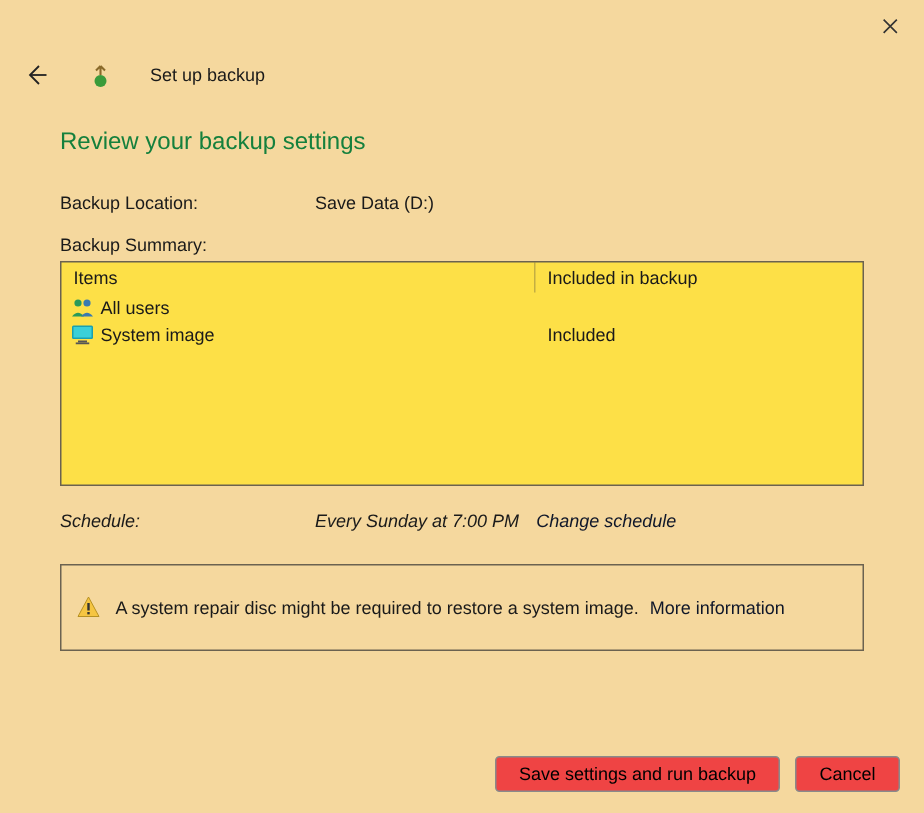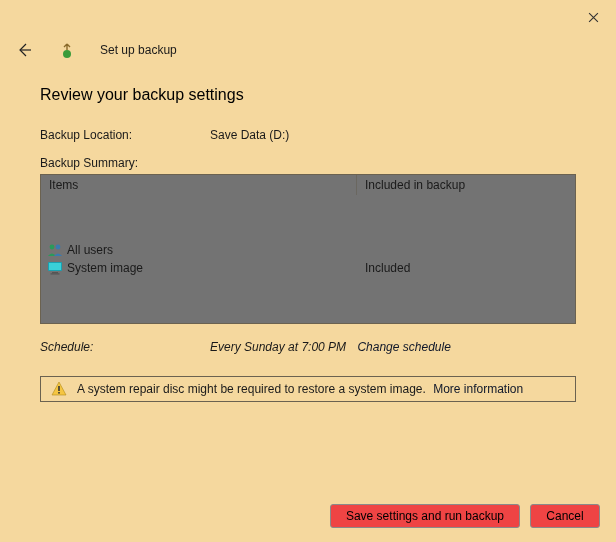--- a/index.html
+++ b/index.html
@@ -48,33 +48,32 @@
   .content {
     position: absolute;
     left: 40px;
     right: 40px;
     top: 86px;
   }
   h1.page-title {
     margin: 0 0 24px 0;
     font-size: 16px;
     font-weight: 400;
-    color: #000000;
+    color: #15803d;
   }
   .row { display: flex; margin-bottom: 14px; font-size: 12px; }
   .row .label { width: 170px; }
   .row .value { flex: 1; }
   .table {
     border: 1px solid #6b6250;
-    background: #737373;
+    background: #fde047;
     height: 150px;
     display: flex;
     flex-direction: column;
     margin-top: 4px;
-    gap: 45px;
   }
   .thead {
     display: flex;
     font-size: 12px;
     border-bottom: 1px solid transparent;
   }
   .thead .col {
     padding: 3px 8px;
     border-right: 1px solid rgba(90,80,60,0.35);
   }
@@ -113,21 +112,21 @@
   .schedule-row .value { }
   a.link {
     color: #0f172a;
     text-decoration: none;
     cursor: pointer;
     margin-left: 8px;
   }
   .info-box {
     border: 1px solid #6b6250;
     margin-top: 22px;
-    padding: 4px 10px;
+    padding: 20px 10px;
     display: flex;
     align-items: center;
     gap: 10px;
     font-size: 12px;
   }
   .warn-icon { width: 16px; height: 16px; flex-shrink: 0; }
   .footer {
     position: absolute;
     right: 16px;
     bottom: 14px;

